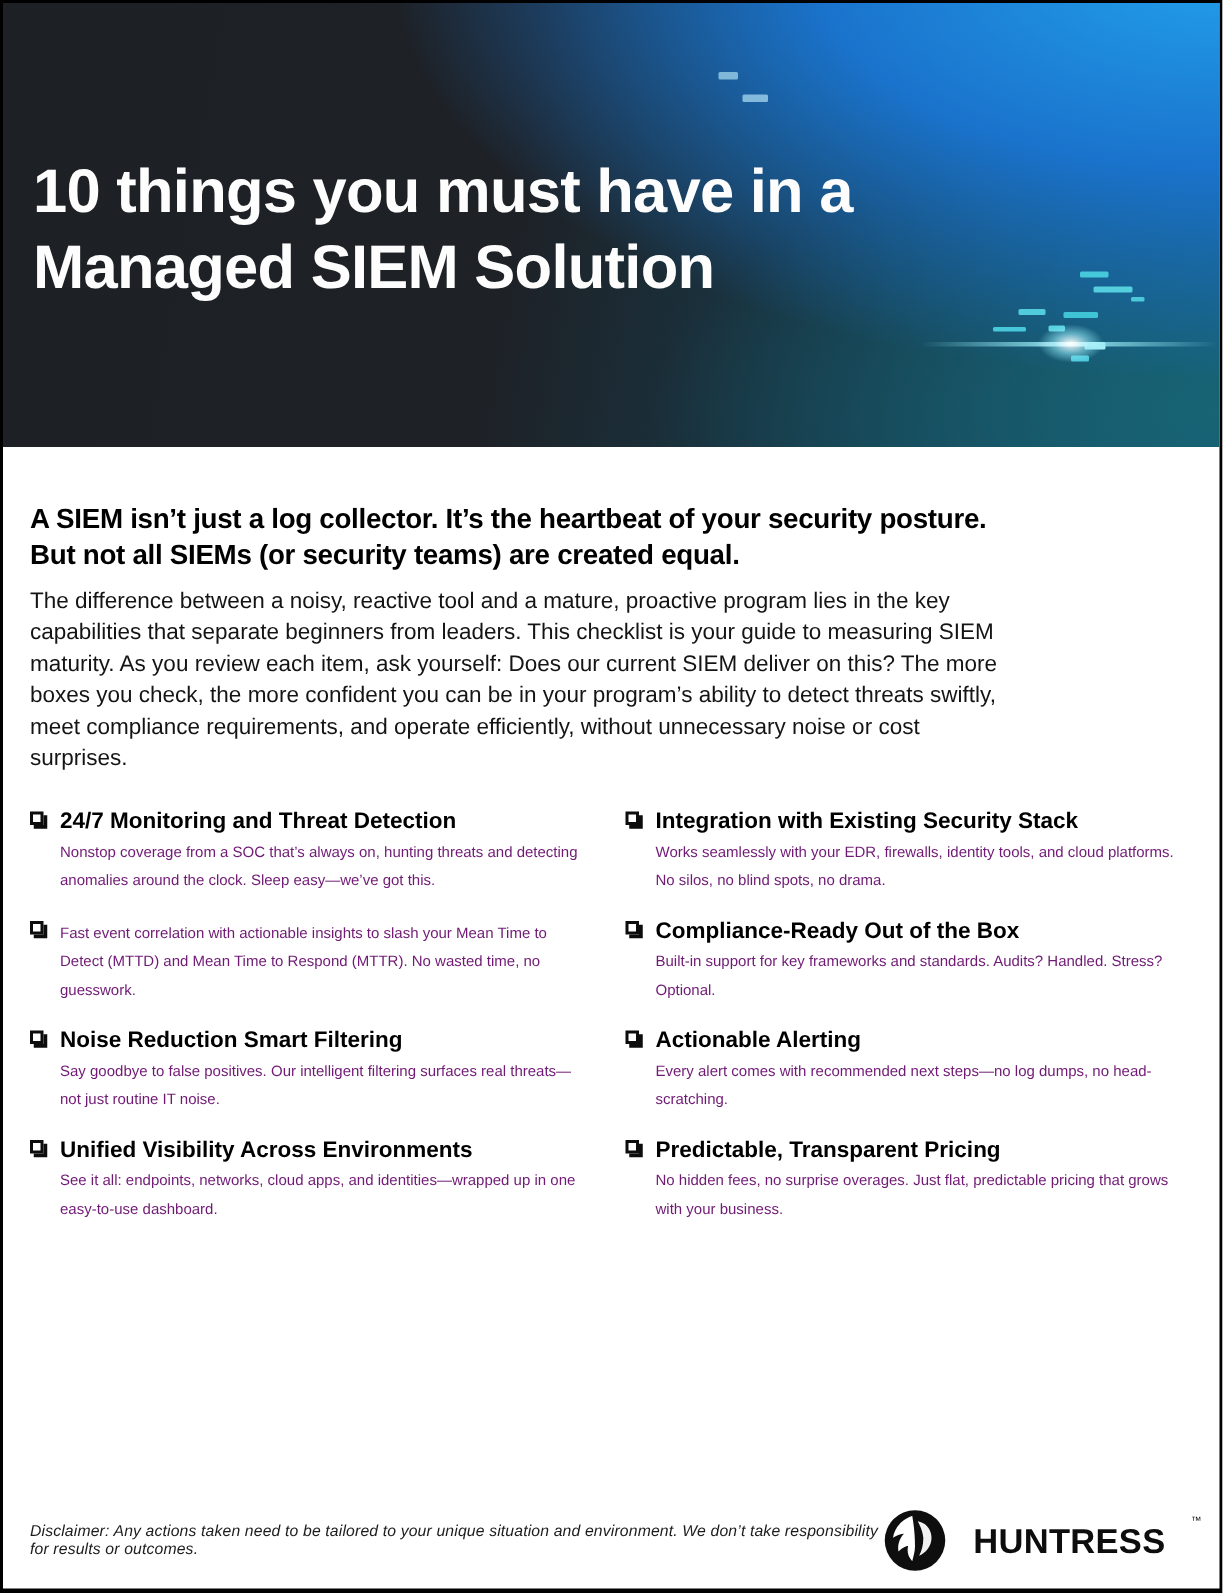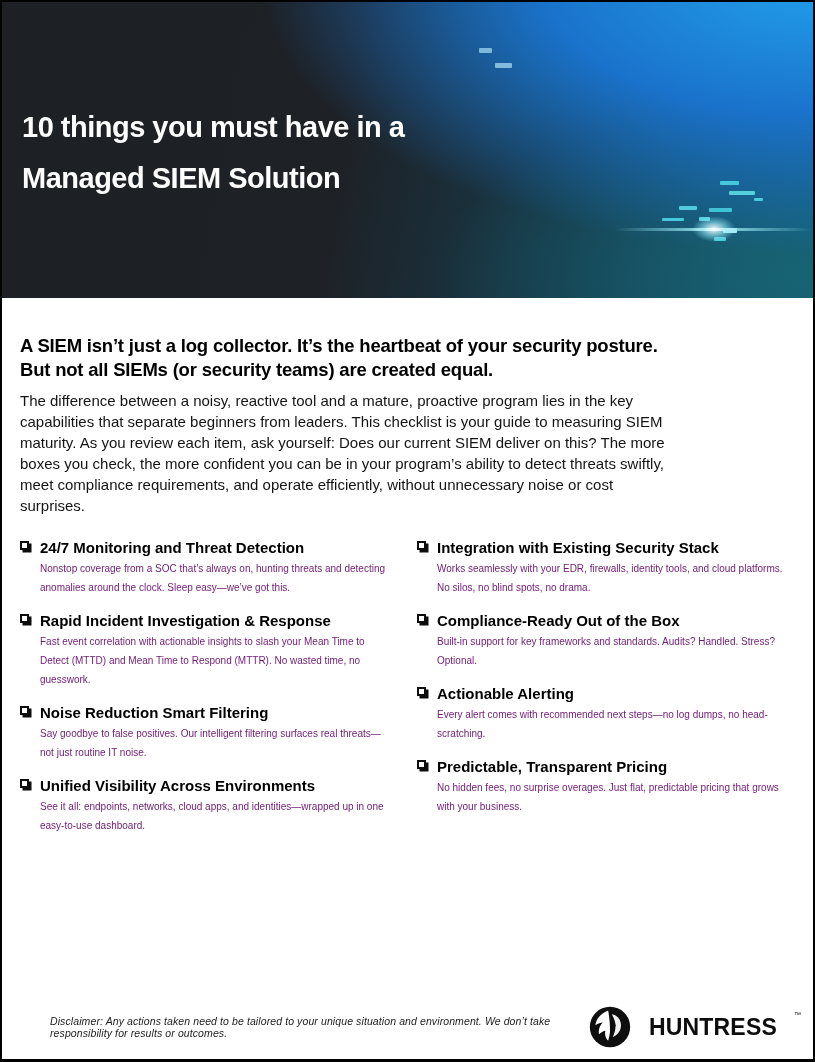--- a/index.html
+++ b/index.html
@@ -22,21 +22,21 @@
     width:100%; height:296px;
     overflow:hidden;
     background:
       radial-gradient(110% 150% at 100% -8%, #22a0ec 0%, #1a73cc 30%, rgba(26,115,204,0) 62%),
       radial-gradient(75% 95% at 102% 92%, rgba(23,101,117,0.95) 0%, rgba(23,101,117,0) 65%),
       linear-gradient(100deg, #1d2024 0%, #1e2126 42%, #173a4a 70%, #15546e 100%);
   }
   .hero-title {
     position:absolute; left:20px; top:100px;
     color:#fdfdfd; font-weight:700;
-    font-size:29px; line-height:51px; letter-spacing:-0.5px;
+    font-size:41px; line-height:51px; letter-spacing:-0.5px;
   }
   .dash { position:absolute; border-radius:1px; }
   .d1  { left:477px; top:46px;  width:13px; height:5px; background:#7fb7d9; }
   .d2  { left:493px; top:61px;  width:17px; height:5px; background:#84bbdd; }
   .d3  { left:718px; top:179px; width:19px; height:4px; background:#45c9da; }
   .d4  { left:727px; top:189px; width:26px; height:4px; background:#55cfde; }
   .d5  { left:752px; top:196px; width:9px;  height:3px; background:#4cc8da; }
   .d6  { left:677px; top:204px; width:18px; height:4px; background:#50ccdc; }
   .d7  { left:707px; top:206px; width:23px; height:4px; background:#3fc4d6; }
   .d8  { left:660px; top:216px; width:22px; height:3px; background:#46c8da; }
@@ -73,21 +73,21 @@
     display:block; width:9px; height:9px; margin-top:3px;
     border:2.5px solid #0d0d0d; background:#fff;
     box-shadow:2.5px 2.5px 0 0 #0d0d0d;
   }
   .item-title { font-weight:700; font-size:15px; line-height:19px; color:#000; max-width:352px; }
   .item-body  { font-size:10px; line-height:19px; margin-top:2px; color:#701a75; max-width:352px; }
 
   
   .footer {
     position:absolute; left:18px; right:12px; bottom:10px;
-    display:flex; align-items:center; justify-content:space-between;margin-left:30px;
+    display:flex; align-items:center; justify-content:space-between;
   }
   .disclaimer { font-style:italic; font-size:10.5px; color:#1c1c1c; letter-spacing:0.1px; }
   .logo { display:flex; align-items:center; gap:17px; }
   .brand { font-weight:700; font-size:23px; letter-spacing:0.2px; color:#0d0d0d; }
   .tm { font-size:7px; color:#0d0d0d; align-self:flex-start; margin-top:6px; }
 </style>
 </head>
 <body>
 
 <div class="page">
@@ -124,21 +124,20 @@
         <div class="item">
           <span class="cbx"></span>
           <div>
             <div class="item-title">24/7 Monitoring and Threat Detection</div>
             <div class="item-body">Nonstop coverage from a SOC that’s always on, hunting threats and detecting anomalies around the clock. Sleep easy—we’ve got this.</div>
           </div>
         </div>
         <div class="item">
           <span class="cbx"></span>
           <div>
-            <div class="item-title">Rapid Incident Investigation &amp; Response</div>
             <div class="item-body">Fast event correlation with actionable insights to slash your Mean Time to Detect (MTTD) and Mean Time to Respond (MTTR). No wasted time, no guesswork.</div>
           </div>
         </div>
         <div class="item">
           <span class="cbx"></span>
           <div>
             <div class="item-title">Noise Reduction Smart Filtering</div>
             <div class="item-body">Say goodbye to false positives. Our intelligent filtering surfaces real threats—not just routine IT noise.</div>
           </div>
         </div>

